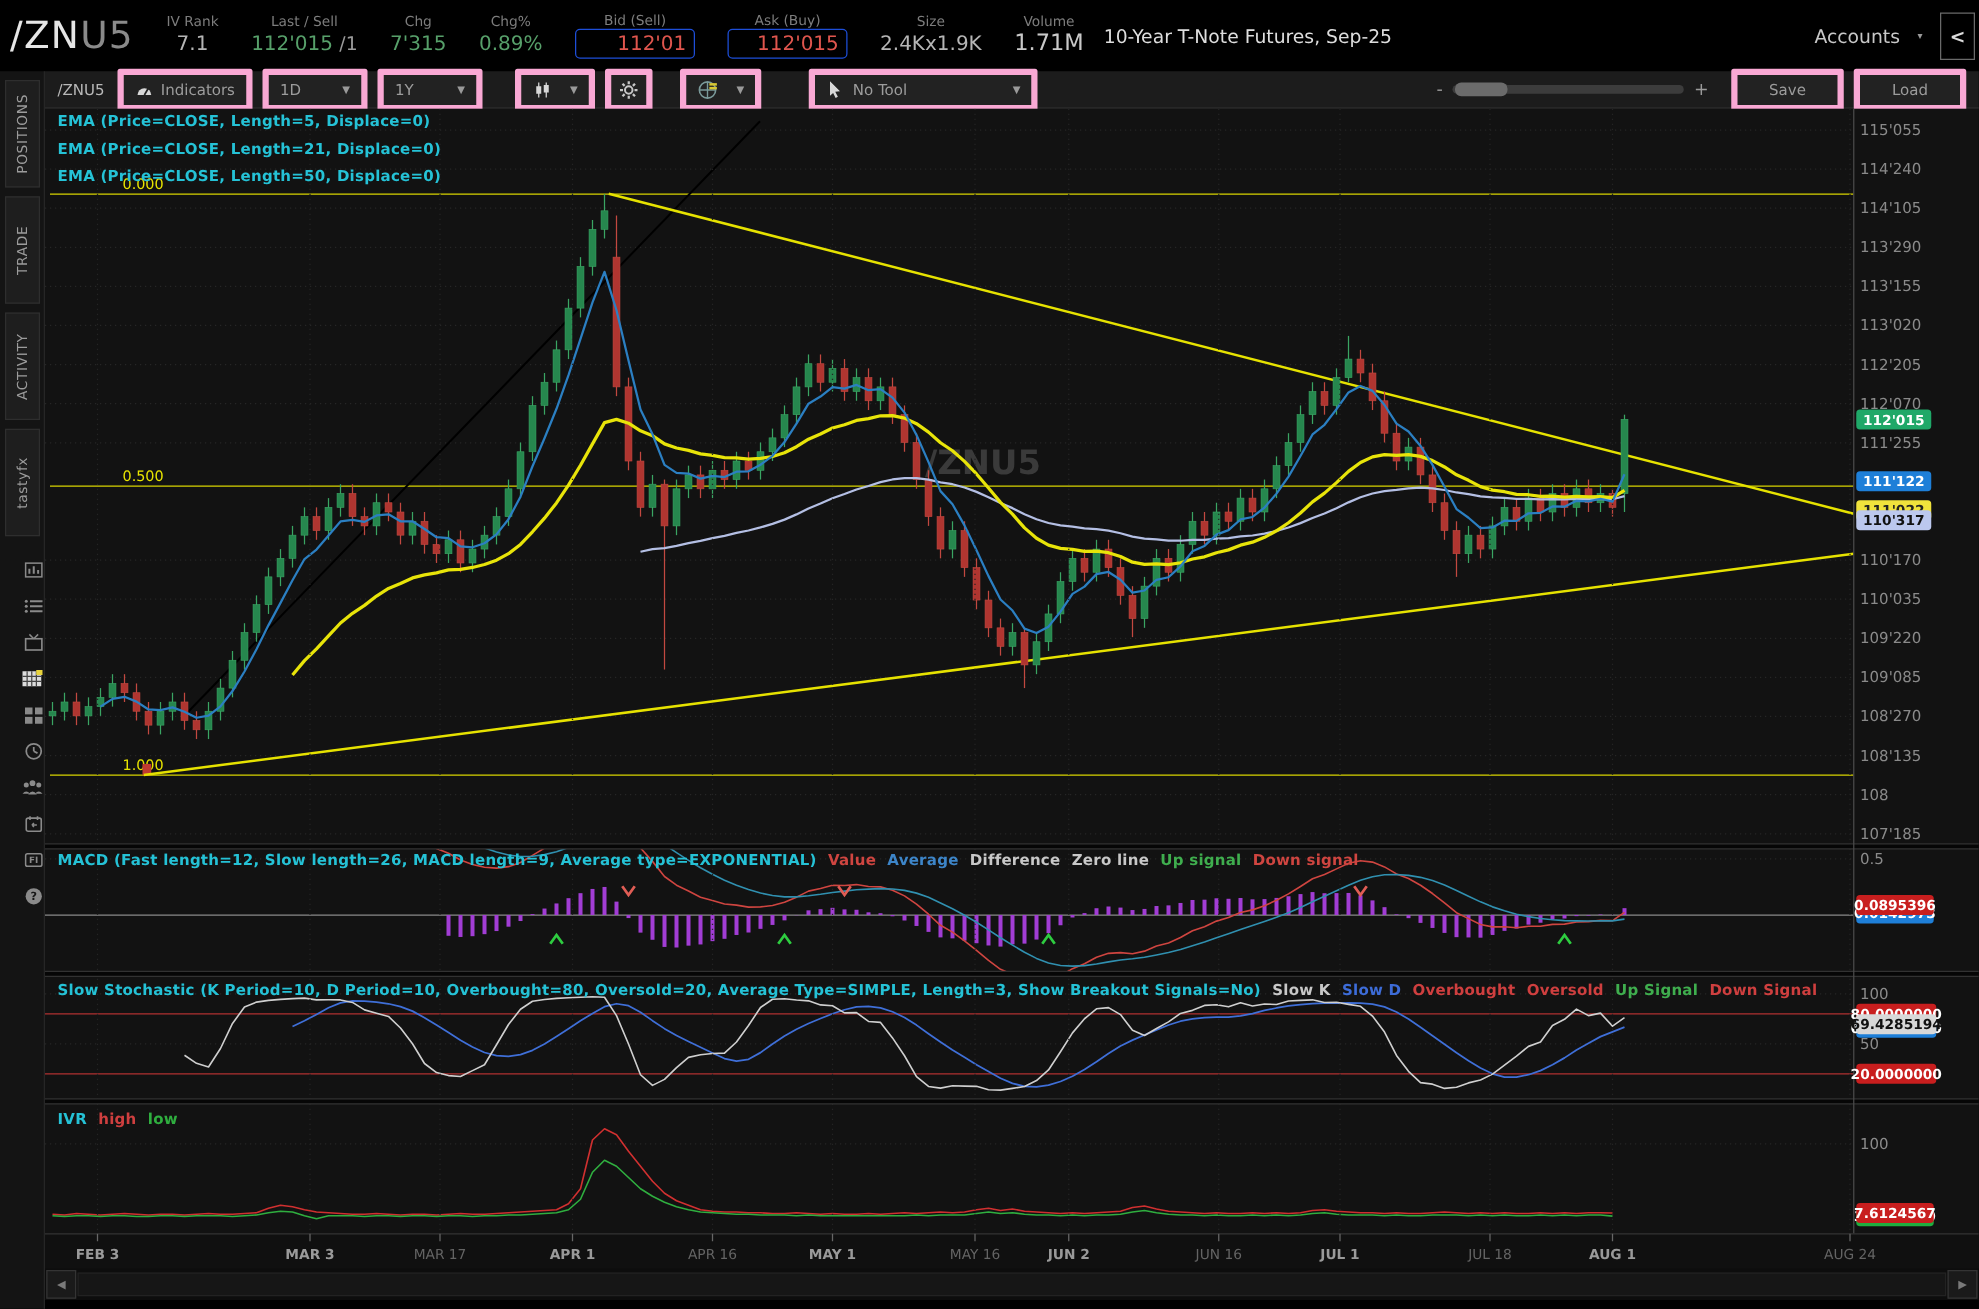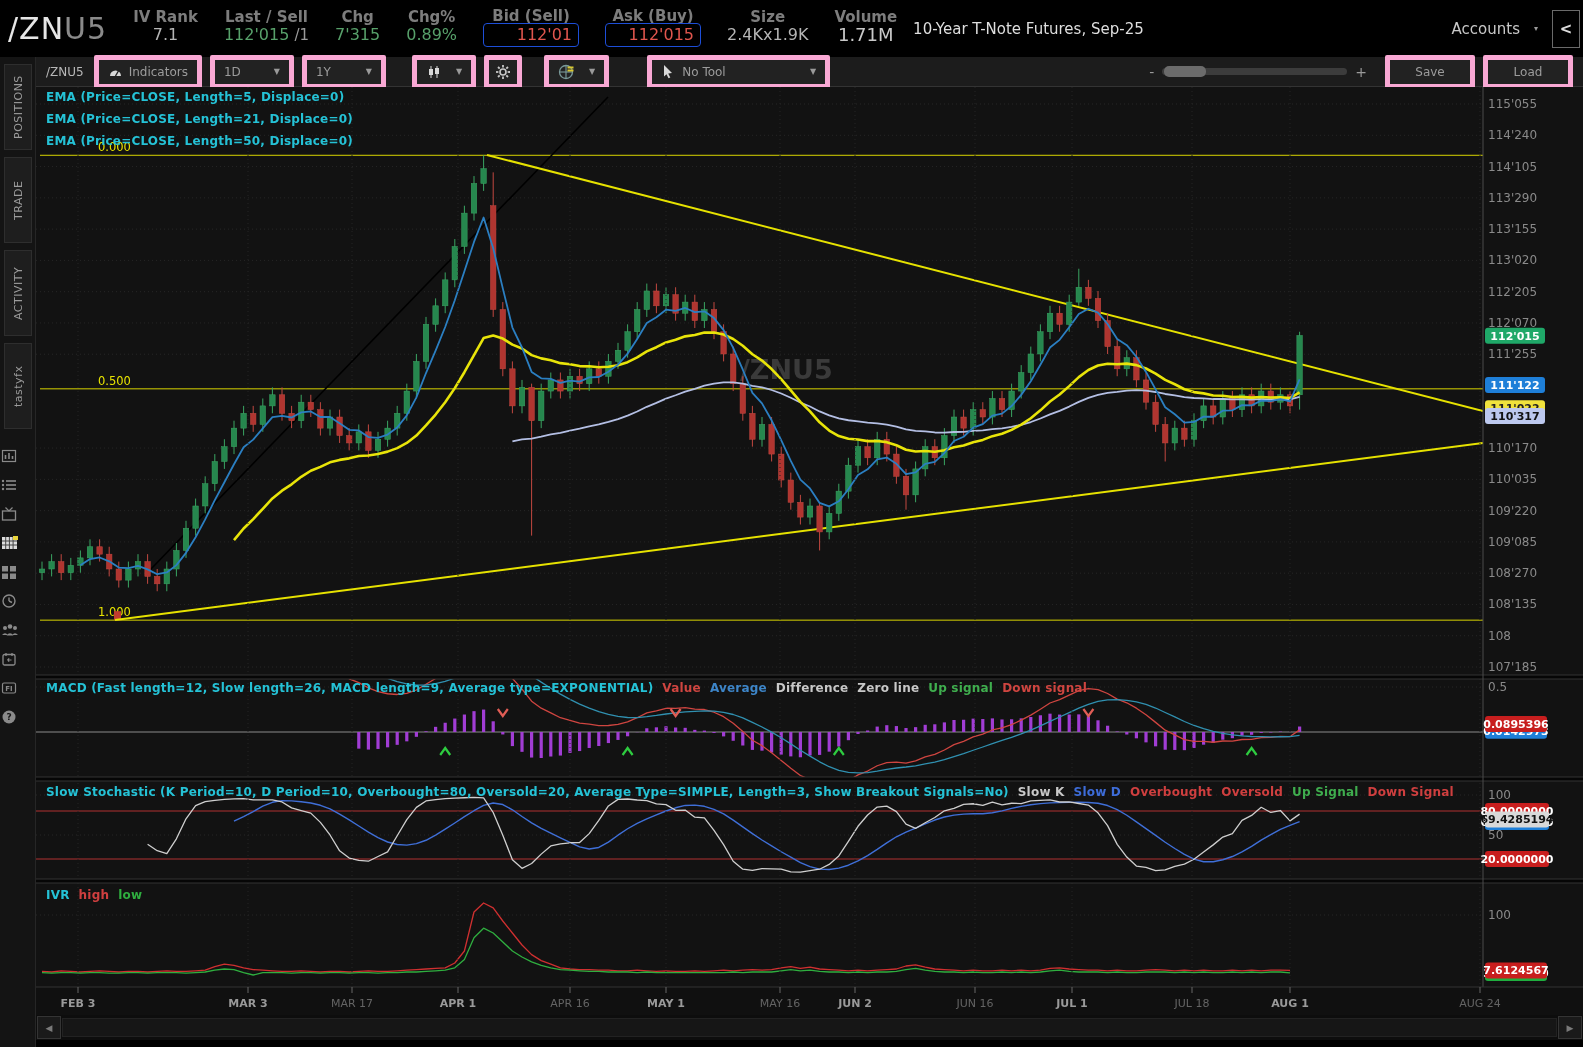--- a/index.html
+++ b/index.html
@@ -2,34 +2,34 @@
 <html><head>
 <meta charset="utf-8">
 <style>
   html,body{margin:0;padding:0;background:#000;width:1583px;height:1047px;overflow:hidden;
     font-family:"DejaVu Sans",sans-serif;-webkit-font-smoothing:antialiased;}
   
   #header{position:absolute;left:0;top:0;width:1583px;height:57px;background:#000;display:flex;align-items:center;}
   .sym{font-size:30px;margin-left:8px;letter-spacing:1px;white-space:nowrap;}
   .sym .root{color:#e6e6e6;} .sym .suf{color:#8a8a8a;}
   .hfield{display:flex;flex-direction:column;align-items:center;margin-left:26px;}
-  .hlabel{font-size:15px;color:#7d7d7d;line-height:13px;font-weight:bold;}
+  .hlabel{font-size:11px;color:#7d7d7d;line-height:13px;}
   .hval{font-size:16px;line-height:22px;color:#b5b5b5;white-space:nowrap;}
   .hval.green{color:#57a06a;} .hval.red{color:#e0564e;} .hval.big{font-size:18px;color:#c9c9c9;}
   .hsuffix{color:#9a9a9a;font-size:15px;}
   .pricebox{border:1px solid #1d4ed8;border-radius:4px;width:96px;height:24px;display:flex;align-items:center;justify-content:flex-end;padding-right:6px;box-sizing:border-box;}
   .pricebox .hval{line-height:16px;}
   #instr-title{color:#dedede;font-size:15px;margin-left:16px;white-space:nowrap;}
   #accounts{margin-left:auto;color:#c8c8c8;font-size:15px;font-weight:normal;display:flex;align-items:center;gap:6px;}
   #collapse-box{width:26px;height:36px;border:1px solid #6a6a6a;margin:0 3px 0 14px;display:flex;align-items:center;justify-content:center;color:#dcdcdc;font-weight:bold;font-size:15px;}
   
   #sidebar{position:absolute;left:0;top:57px;width:36px;height:990px;background:#141414;border-right:1px solid #262626;box-sizing:border-box;}
   .vtab{writing-mode:vertical-rl;transform:rotate(180deg);border:1px solid #2e2e2e;background:#1e1e1e;color:#9c9c9c;
     font-size:11px;letter-spacing:.5px;width:26px;height:84px;margin:7px auto 0 auto;display:flex;align-items:center;justify-content:center;}
-  .sb-icon{width:36px;height:29px;display:flex;align-items:center;justify-content:flex-start;}
+  .sb-icon{width:36px;height:29px;display:flex;align-items:center;justify-content:flex-end;}
   #active-strip{position:absolute;left:37px;top:548px;width:4px;height:22px;background:#d03030;}
   
   #toolbar{position:absolute;left:36px;top:57px;width:1547px;height:30px;background:#1c1c1c;border-bottom:1px solid #333;
     display:flex;align-items:center;box-sizing:border-box;}
   .tb-label{color:#b8b8b8;font-size:12px;margin:0 10px 0 10px;}
   .tb-btn{border:5px solid #f9a8d4;background:#222;color:#9c9c9c;font-size:12px;height:24px;display:flex;align-items:center;
     padding:0 9px;margin-right:8px;border-radius:2px;gap:6px;white-space:nowrap;}
   .caret{font-size:8px;color:#9a9a9a;margin-left:8px;}
   .tb-group{display:flex;align-items:center;}
   #zoom-area{margin-left:auto;display:flex;align-items:center;color:#9a9a9a;font-size:14px;gap:8px;}

